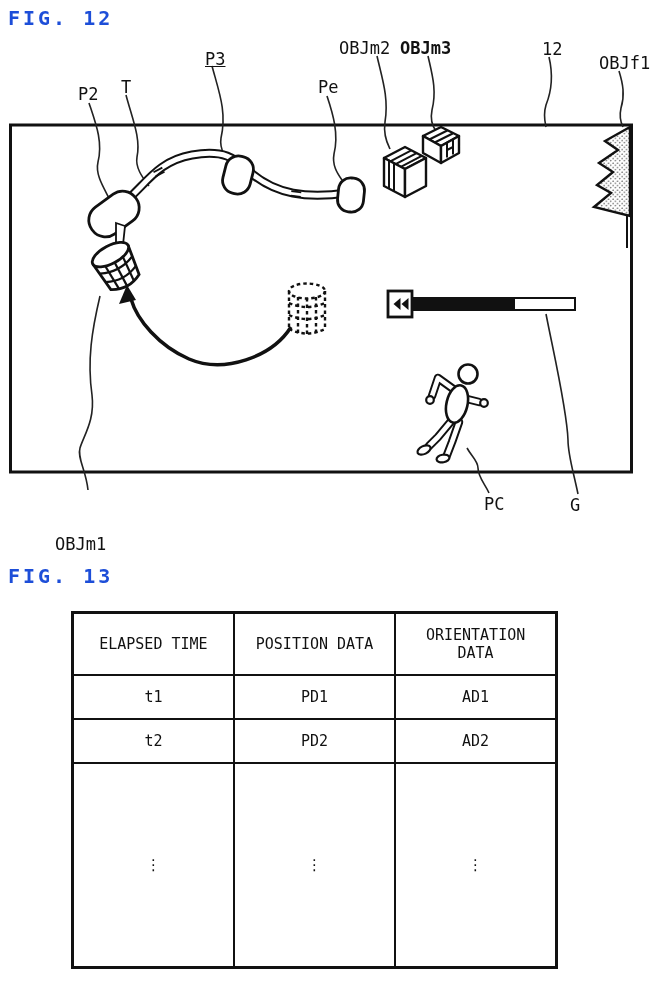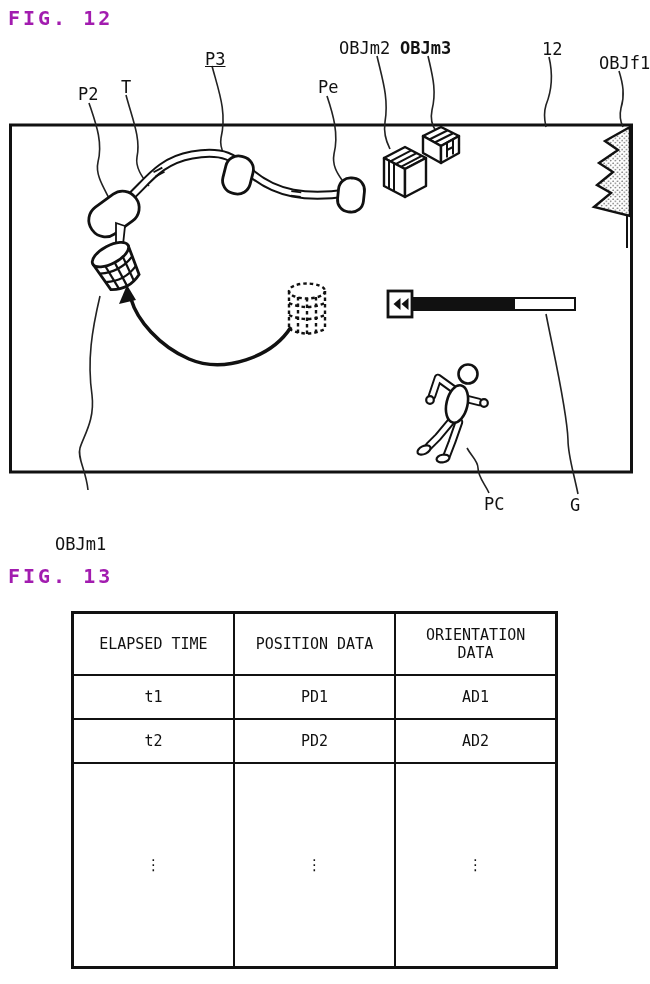--- a/index.html
+++ b/index.html
@@ -1,19 +1,19 @@
 <!DOCTYPE html>
 <html><head>
 <meta charset="utf-8">
 <style>
   html,body{margin:0;padding:0;background:#fff;}
   #page{position:relative;width:650px;height:984px;background:#fff;overflow:hidden;
         font-family:"DejaVu Sans Mono", monospace;color:#111;}
   .fig-title{position:absolute;font-size:20px;letter-spacing:3px;font-weight:bold;
-             font-family:"DejaVu Sans Mono", monospace;color:#a21caf;white-space:nowrap;z-index:3;}
+             font-family:"DejaVu Sans Mono", monospace;color:#1d4ed8;white-space:nowrap;z-index:3;}
   .lbl{position:absolute;font-size:17px;font-family:"DejaVu Sans Mono", monospace;
        color:#111;white-space:nowrap;z-index:3;line-height:1;}
   svg{position:absolute;left:0;top:0;z-index:1;}
   
   .tablewrap{position:absolute;left:71px;top:611px;width:487px;z-index:2;}
   table.patent{border-collapse:collapse;table-layout:fixed;width:487px;
                font-family:"DejaVu Sans Mono", monospace;color:#111;}
   table.patent{border:3px solid #111;}
   table.patent th, table.patent td{border:2.4px solid #111;text-align:center;
                vertical-align:middle;font-size:15px;font-weight:normal;padding:12px;}

